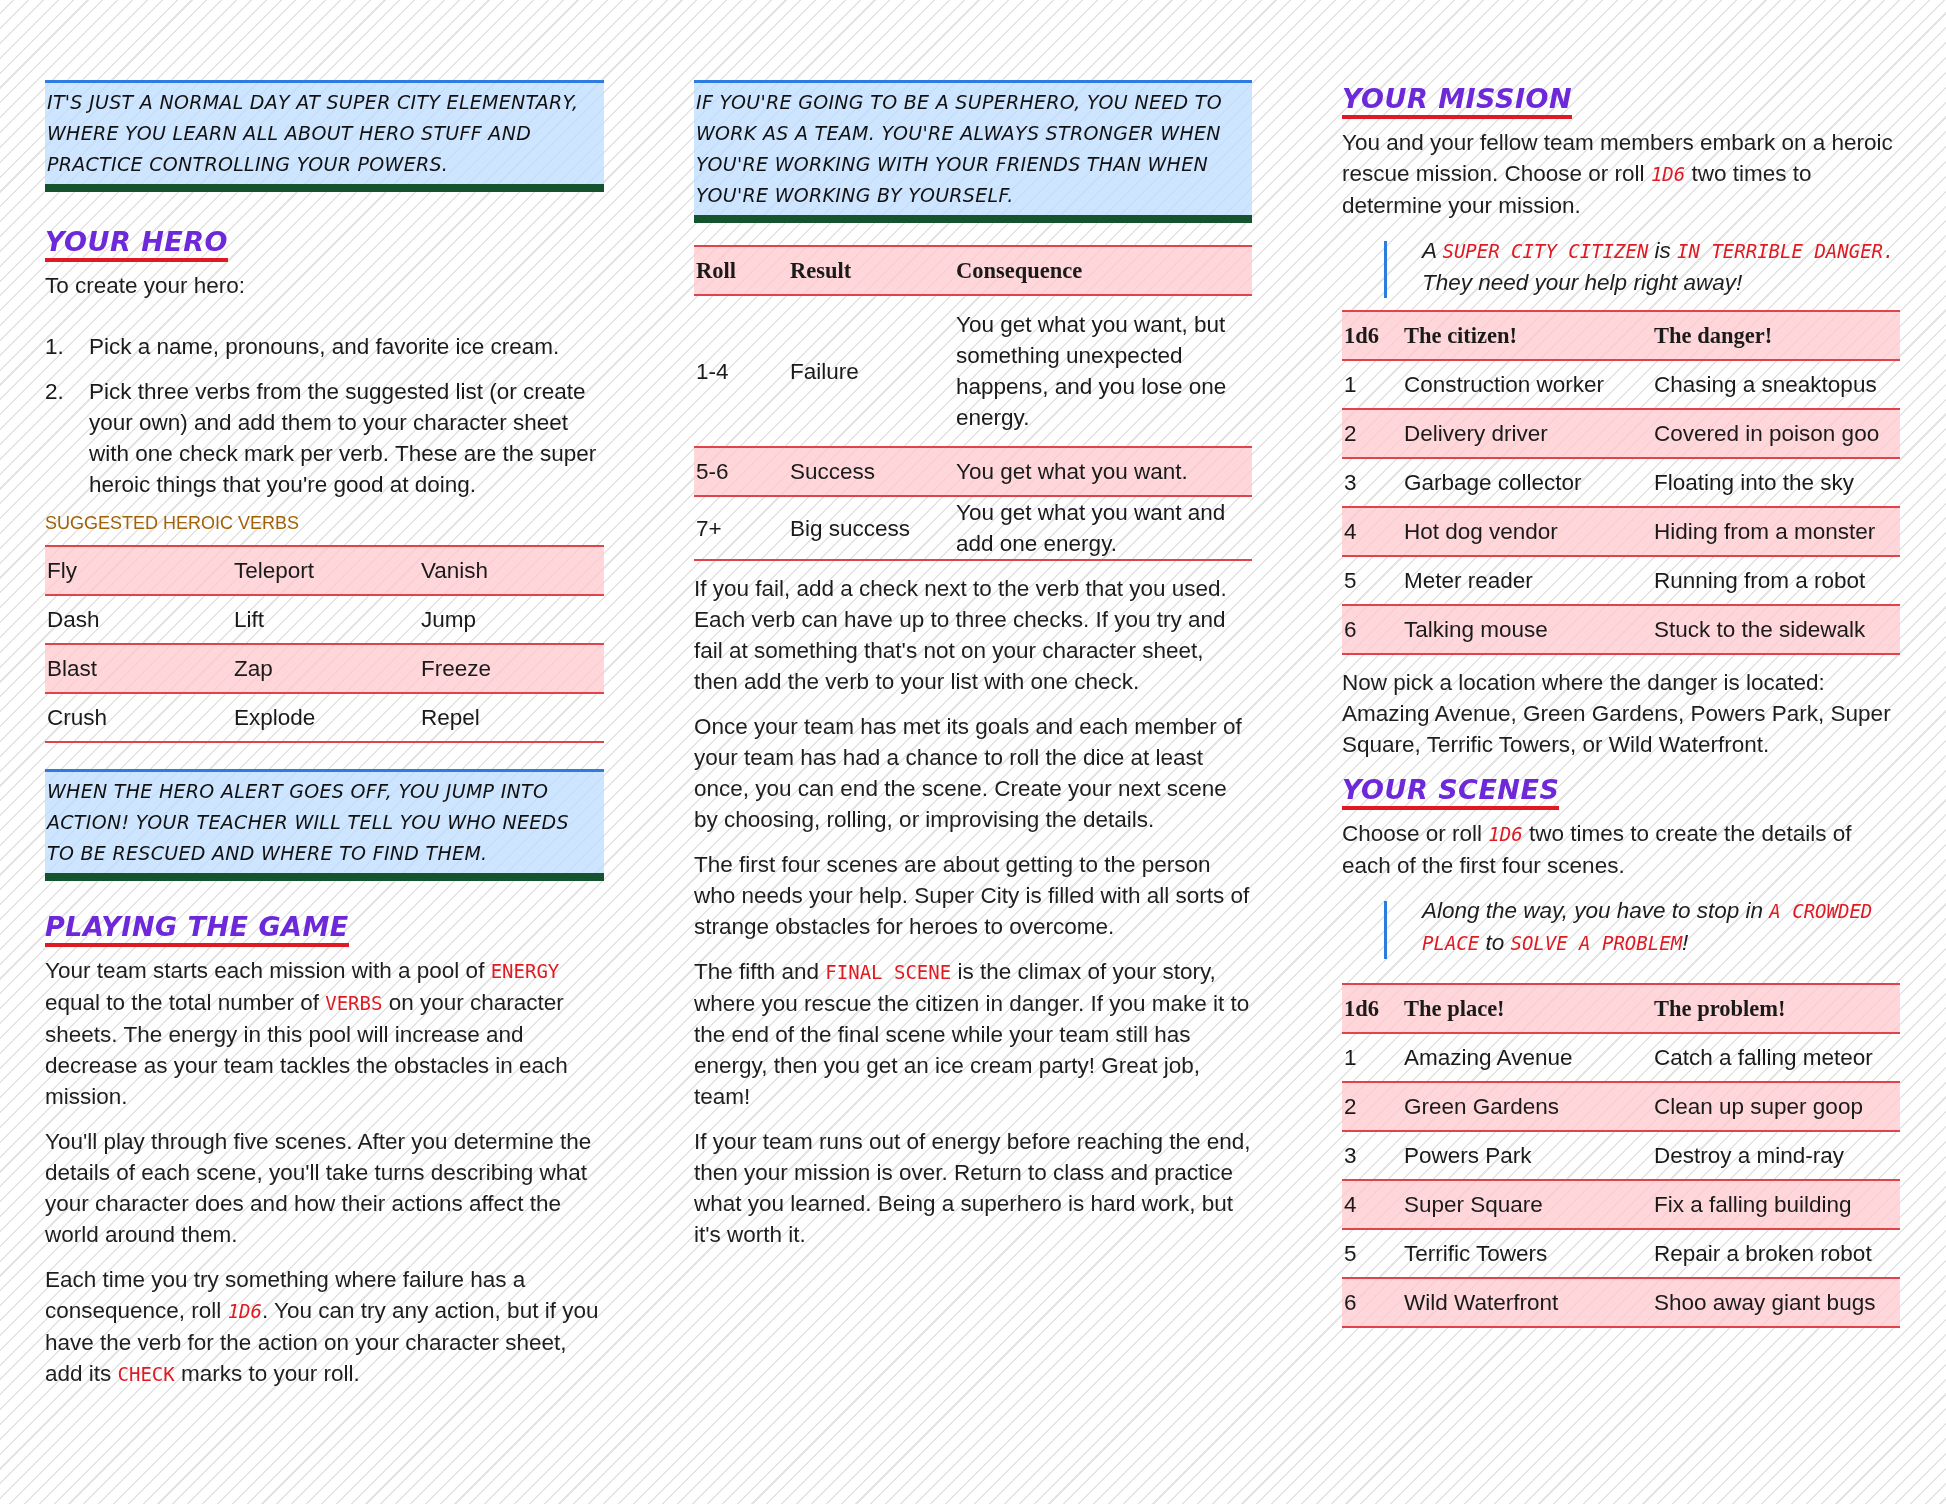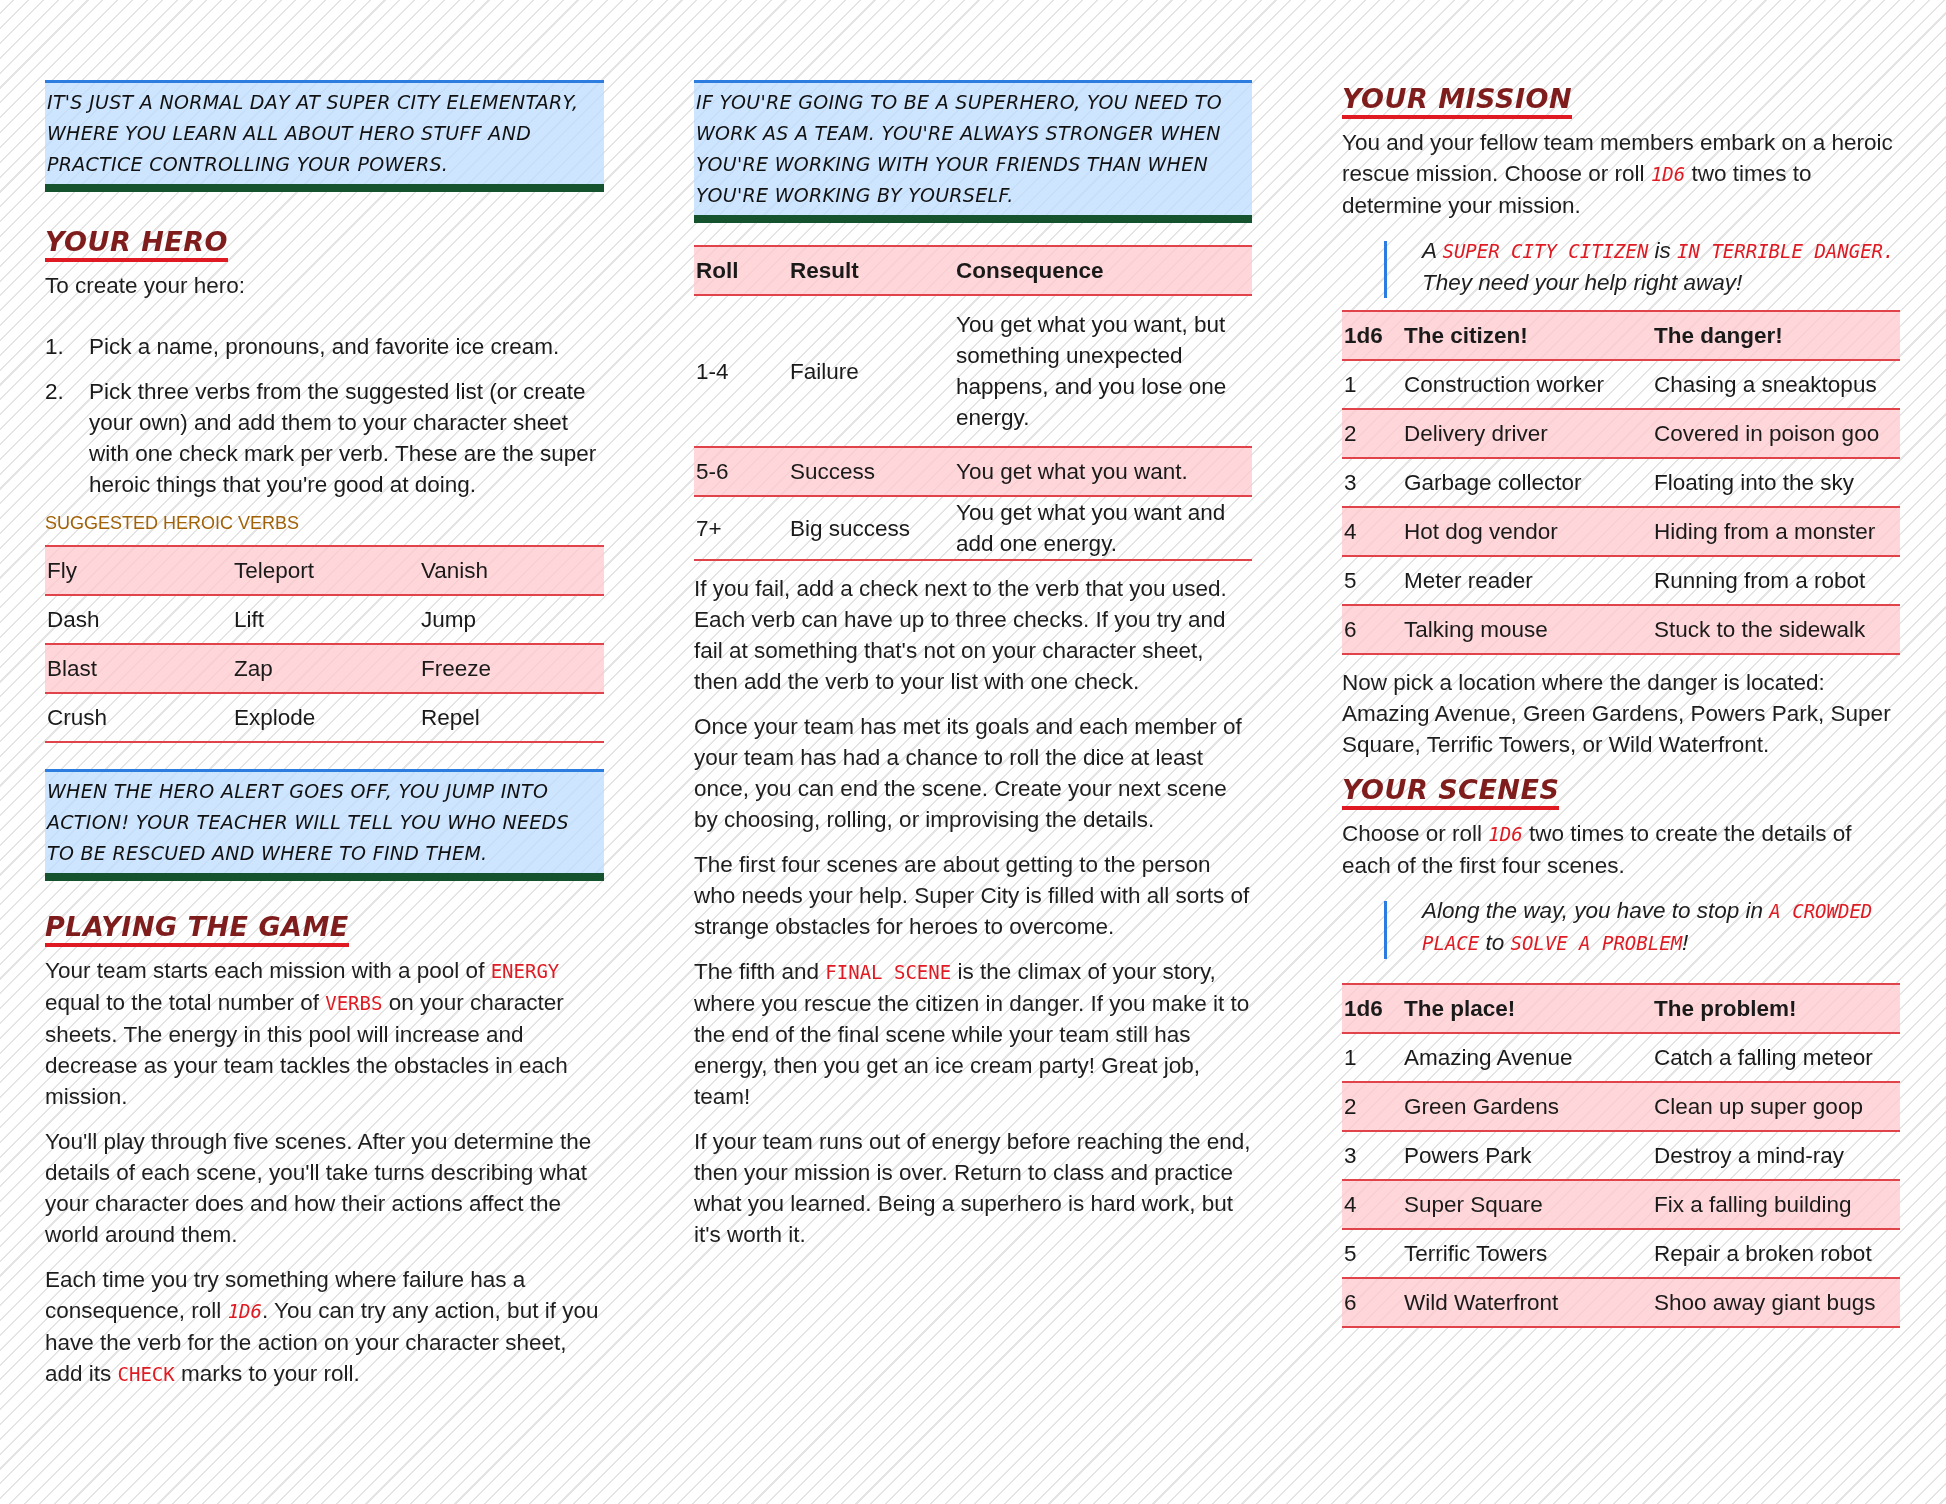--- a/index.html
+++ b/index.html
@@ -33,41 +33,41 @@
     padding: 4px 2px;
   }
   .heading {
     display: inline-block;
     font-family: "DejaVu Sans", sans-serif;
     font-style: italic;
     font-weight: bold;
     text-transform: uppercase;
     font-size: 27px;
     line-height: 32px;
-    color: #7f1d1d;
+    color: #6d28d9;
     border-bottom: 4px solid #e01a22;
     padding-bottom: 0;
     letter-spacing: 0.5px;
   }
   .kw {
     font-family: "DejaVu Sans Mono", monospace;
     text-transform: uppercase;
     color: #e01a22;
     font-size: 19px;
   }
   .kw-i { font-style: italic; }
   .subhead { font-weight: normal; font-size: 18px; line-height: 31px; color: #a16207; }
 
   ol.steps { list-style: none; }
   ol.steps li { display: flex; font-size: 22.5px; line-height: 31px; margin-bottom: 14px; }
   ol.steps li .num { width: 44px; flex: none; }
 
   table.grid { width: 100%; border-collapse: collapse; font-size: 22.5px; }
   table.grid td, table.grid th { text-align: left; font-weight: normal; vertical-align: middle; padding: 0 2px; line-height: 31px; }
-  table.grid th { font-weight: bold; }
+  table.grid th { font-weight: bold; font-family: Liberation Serif, serif; }
   table.grid tr { border-top: 2px solid #e0434a; border-bottom: 2px solid #e0434a; }
   table.grid tr.shaded { background: rgba(255, 200, 204, 0.72); }
   table.grid tr td, table.grid tr th { height: 49px; }
 
   .quote {
     position: relative;
     margin-left: 42px;
     padding-left: 38px;
     font-size: 22.5px;
     line-height: 31px;

